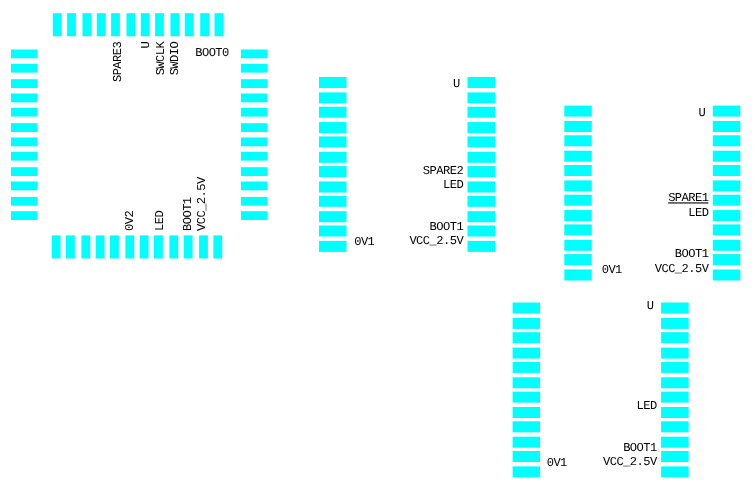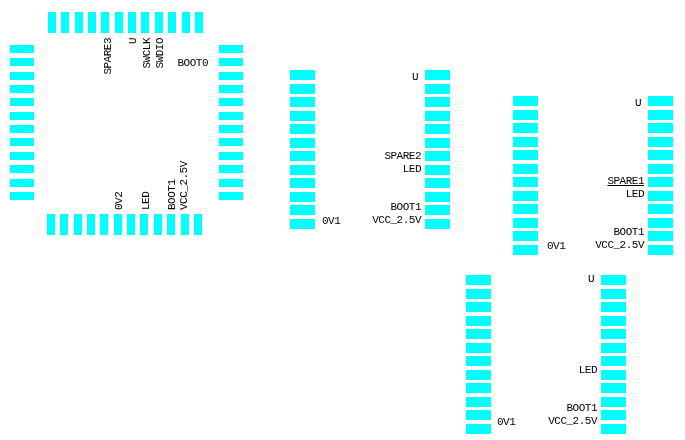--- a/index.html
+++ b/index.html
@@ -72,21 +72,21 @@
       <div class="pad" style="left: 219px; top: 125.1px; width: 24px; height: 8px; background: rgb(0, 255, 255);"></div>
       <div class="pad" style="left: 219px; top: 138.45px; width: 24px; height: 8px; background: rgb(0, 255, 255);"></div>
       <div class="pad" style="left: 219px; top: 151.8px; width: 24px; height: 8px; background: rgb(0, 255, 255);"></div>
       <div class="pad" style="left: 219px; top: 165.15px; width: 24px; height: 8px; background: rgb(0, 255, 255);"></div>
       <div class="pad" style="left: 219px; top: 178.5px; width: 24px; height: 8px; background: rgb(0, 255, 255);"></div>
       <div class="pad" style="left: 219px; top: 191.85px; width: 24px; height: 8px; background: rgb(0, 255, 255);"></div>
       <div class="lbl v-top" style="color: rgb(0, 0, 0); left: 102px; top: 38px;">SPARE3</div>
       <div class="lbl v-top" style="color: rgb(0, 0, 0); left: 127px; top: 38px;">U</div>
       <div class="lbl v-top" style="color: rgb(0, 0, 0); left: 141px; top: 38px;">SWCLK</div>
       <div class="lbl v-top" style="color: rgb(0, 0, 0); left: 154px; top: 38px;">SWDIO</div>
-      <div class="lbl h-right" style="color: rgb(0, 0, 0); right: 477px; top: 57px;">BOOT0</div>
+      <div class="lbl h-right" style="color: rgb(0, 0, 0); right: 477px; top: 43px;">BOOT0</div>
       <div class="lbl v-bottom" style="color: rgb(0, 0, 0); left: 113px; top: 210px;">0V2</div>
       <div class="lbl v-bottom" style="color: rgb(0, 0, 0); left: 140px; top: 210px;">LED</div>
       <div class="lbl v-bottom" style="color: rgb(0, 0, 0); left: 166px; top: 210px;">BOOT1</div>
       <div class="lbl v-bottom" style="color: rgb(0, 0, 0); left: 178px; top: 210px;">VCC_2.5V</div>
     </div>
   <div class="footprint">
       <div class="pad" style="left: 290px; top: 70px; width: 25px; height: 10px; background: rgb(0, 255, 255);"></div>
       <div class="pad" style="left: 290px; top: 83.5px; width: 25px; height: 10px; background: rgb(0, 255, 255);"></div>
       <div class="pad" style="left: 290px; top: 97px; width: 25px; height: 10px; background: rgb(0, 255, 255);"></div>
       <div class="pad" style="left: 290px; top: 110.5px; width: 25px; height: 10px; background: rgb(0, 255, 255);"></div>

